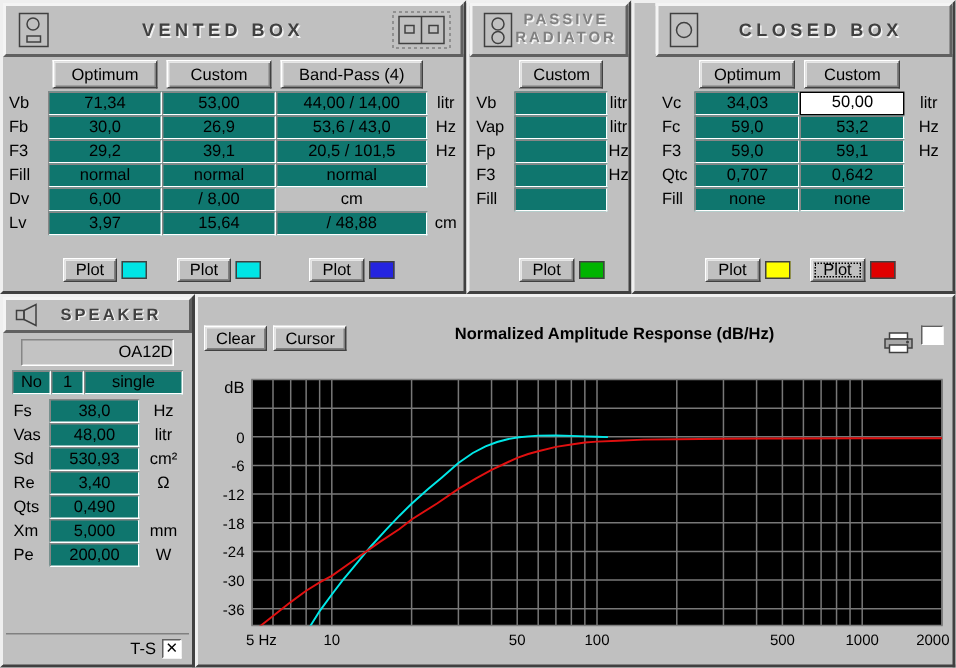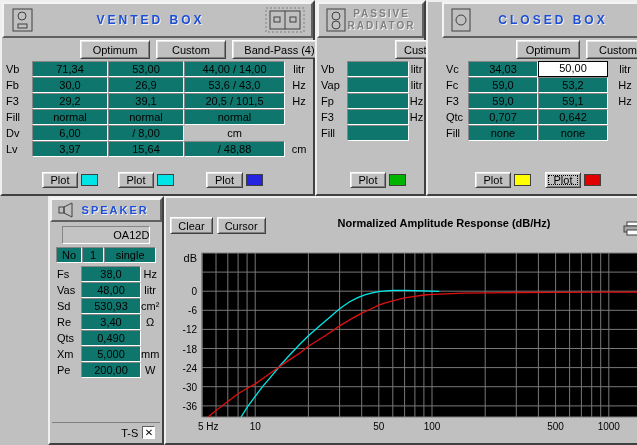--- a/index.html
+++ b/index.html
@@ -2,40 +2,40 @@
 <html><head>
 <meta charset="utf-8">
 <style>
   html,body { margin:0; padding:0; }
   body {
     width:637px; height:445px; background:#c0c0c0; color:#000;
     font-family:"Liberation Sans","DejaVu Sans",sans-serif; font-size:11px;
     position:relative; overflow:hidden;
   }
   .top-row { display:flex; height:196px; }
-  .bottom-row { display:flex; height:249px;margin-left:48px; }
+  .bottom-row { display:flex; height:249px; }
   .panel { box-sizing:border-box; border:2px solid; border-color:#efefef #404040 #404040 #efefef; background:#c0c0c0; position:relative; }
   .panel-vented { width:315px; }
   .panel-passive { width:111px; }
   .panel-closed { width:218px;padding-left:14px; }
   .panel-speaker { width:130px; }
   .panel-chart { width:507px; }
 
   .hdr { box-sizing:border-box; height:36px; border:2px solid; border-color:#f4f4f4 #606060 #606060 #f4f4f4; display:flex; align-items:center; padding:0 6px; background:#c0c0c0; }
-  .hdr-title { flex:1; text-align:center; color:#1d4ed8; font-weight:bold; font-size:12px; letter-spacing:3px; text-shadow:1px 1px 0 #f2f2f2; white-space:nowrap; }
+  .hdr-title { flex:1; text-align:center; color:#404040; font-weight:bold; font-size:12px; letter-spacing:3px; text-shadow:1px 1px 0 #f2f2f2; white-space:nowrap; }
   .hdr-title-stack { flex:1; text-align:center; color:#808080; font-weight:bold; font-size:10px; letter-spacing:2px; line-height:12px; text-shadow:1px 1px 0 #f2f2f2; white-space:nowrap; }
   .hdr-sm { height:24px; }
   .hdr-sm .hdr-title { font-size:11px; letter-spacing:2px; }
   .icon { display:inline-flex; align-items:center; justify-content:center; }
 
   .tbl { position:relative; padding-top:2px; height:calc(100% - 38px); }
   .vrow { display:grid; grid-template-columns:30px 76px 76px 101px 1fr; height:16px; }
   .prow { display:grid; grid-template-columns:30px 62px 1fr; height:16px; }
   .crow { display:grid; grid-template-columns:26px 70px 70px 1fr; height:16px; }
-  .colhdr { height:21px; align-items:start;margin-left:45px; }
+  .colhdr { height:21px; align-items:start; }
 
   button { font-family:inherit; font-size:11px; background:#c0c0c0; color:#000;
     border:1px solid; border-color:#ffffff #404040 #404040 #ffffff;
     box-shadow:inset 1px 1px 0 #e6e6e6, inset -1px -1px 0 #808080;
     padding:0; cursor:default; }
   .colbtn { height:19px; margin:0 3px; white-space:nowrap; overflow:hidden; }
   .toolbtn { height:17px; padding:0 7px; }
   .plotbtn { height:16px; padding:0 8px; }
   .plotbtn.focused { outline:1px dotted #000; outline-offset:-4px; }
 

